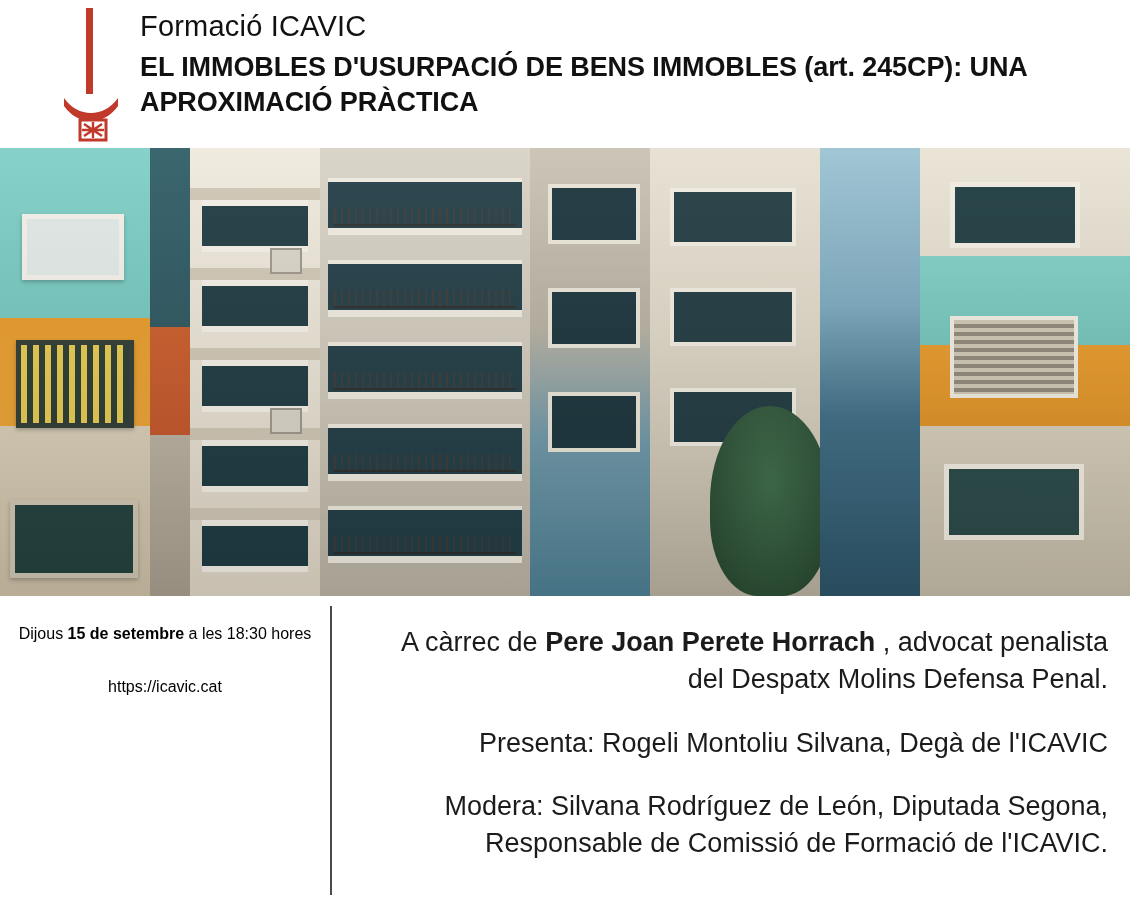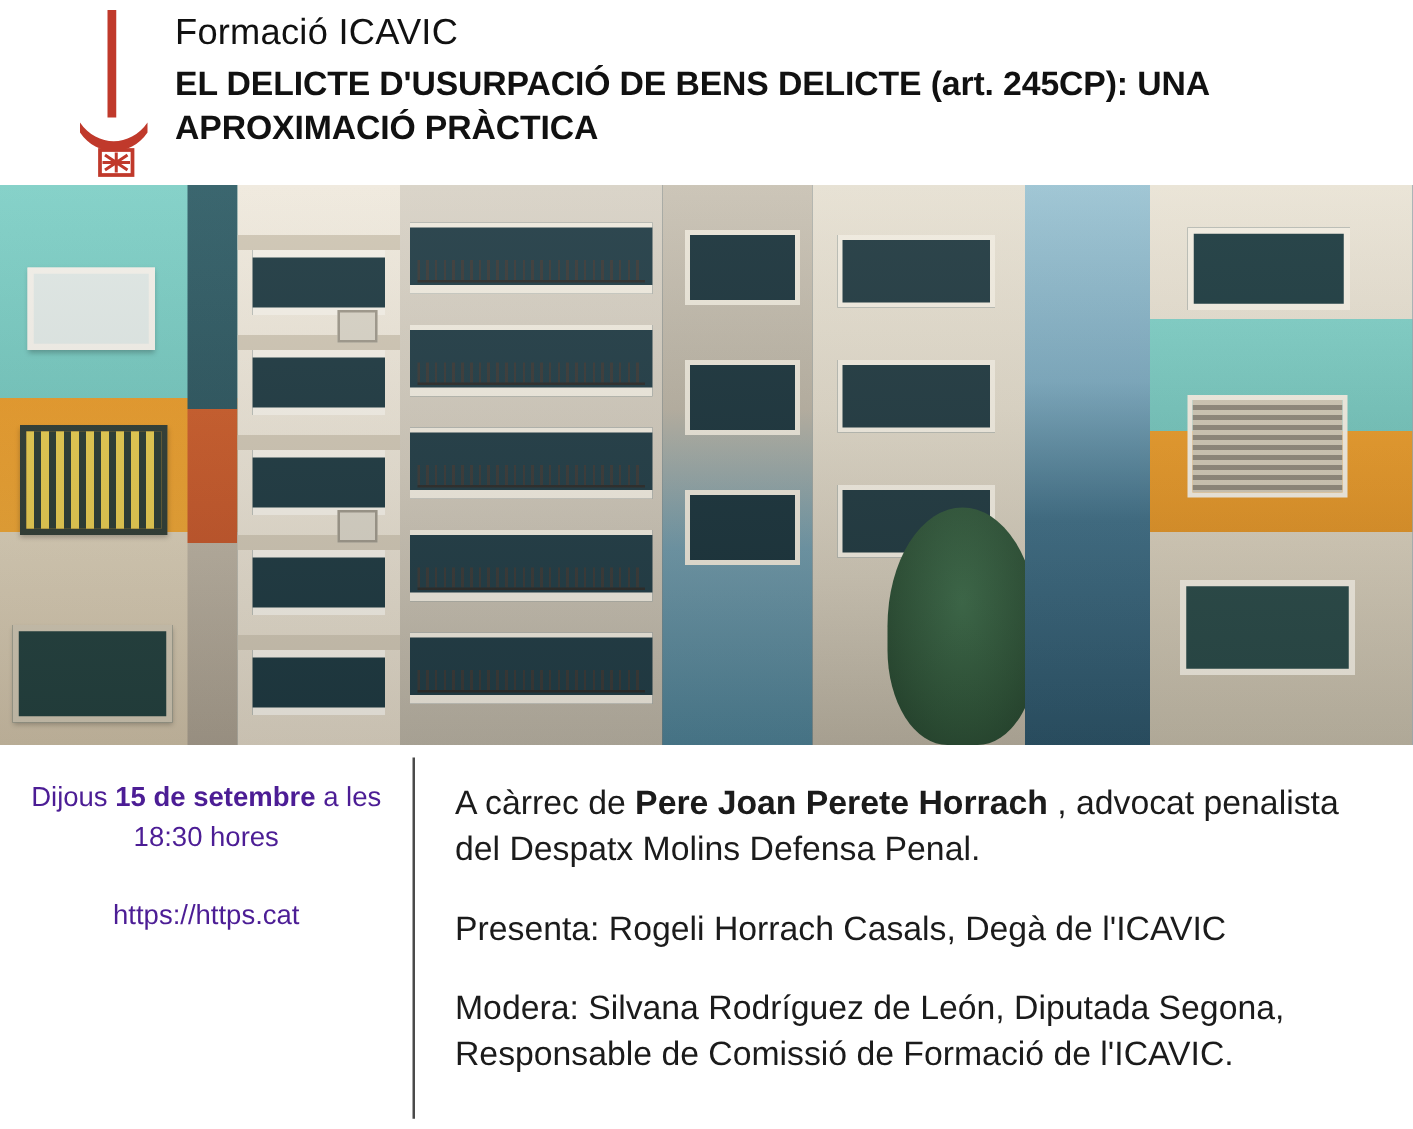--- a/index.html
+++ b/index.html
@@ -163,33 +163,33 @@
     bottom: 8px;
     width: 2px;
     background: #4a4a4a;
   }
   .left-col {
     width: 330px;
     flex: 0 0 330px;
     box-sizing: border-box;
     padding: 8px 14px 0 14px;
     text-align: center;
-    font-size: 22px;
+    font-size: 16px;
     line-height: 1.45;
-    color: #4c1d95;
+    color: #000000;
   }
   .left-col .block { margin-bottom: 30px; }
   .left-col .block:last-child { margin-bottom: 0; }
   .left-col b { font-weight: bold; }
 
   .right-col {
     flex: 1 1 auto;
     box-sizing: border-box;
     padding: 10px 22px 0 34px;
-    text-align: left;
+    text-align: right;
     font-size: 27px;
     line-height: 1.38;
     color: #1b1b1b;
   }
   .right-col .para { margin-bottom: 26px; }
   .right-col .para:last-child { margin-bottom: 17px; }
   .right-col b { font-weight: bold; }
 </style>
 </head>
 <body>
@@ -202,21 +202,21 @@
       <svg width="70" height="136" viewBox="0 0 70 136" xmlns="http://www.w3.org/2000/svg">
         <rect x="28" y="2" width="7" height="86" fill="#c0392b"></rect>
         <path d="M6 92 C20 112, 46 112, 60 92 L60 100 C46 120, 20 120, 6 100 Z" fill="#c0392b"></path>
         <rect x="22" y="114" width="26" height="20" fill="none" stroke="#c0392b" stroke-width="3"></rect>
         <path d="M26 118 L44 130 M44 118 L26 130 M35 116 L35 132 M24 124 L46 124" stroke="#c0392b" stroke-width="2.4" fill="none"></path>
       </svg>
     </div>
 
     <div class="header-text">
       <div class="line1">Formació ICAVIC</div>
-      <div class="line2">EL DELICTE D'USURPACIÓ DE BENS DELICTE (art. 245CP): UNA APROXIMACIÓ PRÀCTICA</div>
+      <div class="line2">EL IMMOBLES D'USURPACIÓ DE BENS IMMOBLES (art. 245CP): UNA APROXIMACIÓ PRÀCTICA</div>
     </div>
   </div>
 
   <div class="photo">
     <div class="photo-inner">
 
       <div class="slab s1">
         <div class="win w1"></div>
         <div class="win w2"></div>
         <div class="win w3"></div>
@@ -283,30 +283,30 @@
       <div class="block">
         <span>Dijous</span>
         <b>15 de setembre</b>
         <span>a les 18:30 hores</span>
       </div>
 
       <div class="block">
       </div>
 
       <div class="block">
-        <span>https://https.cat</span>
+        <span>https://icavic.cat</span>
       </div>
     </div>
 
     <div class="right-col">
       <div class="para">
         <span>A càrrec de</span>
         <b>Pere Joan Perete Horrach</b>
         <span>, advocat penalista del Despatx Molins Defensa Penal.</span>
       </div>
 
-      <div class="para">Presenta: Rogeli Horrach Casals, Degà de l'ICAVIC</div>
+      <div class="para">Presenta: Rogeli Montoliu Silvana, Degà de l'ICAVIC</div>
 
       <div class="para">Modera: Silvana Rodríguez de León, Diputada Segona, Responsable de Comissió de Formació de l'ICAVIC.</div>
     </div>
   </div>
 
 </div>
 
 </body></html>

